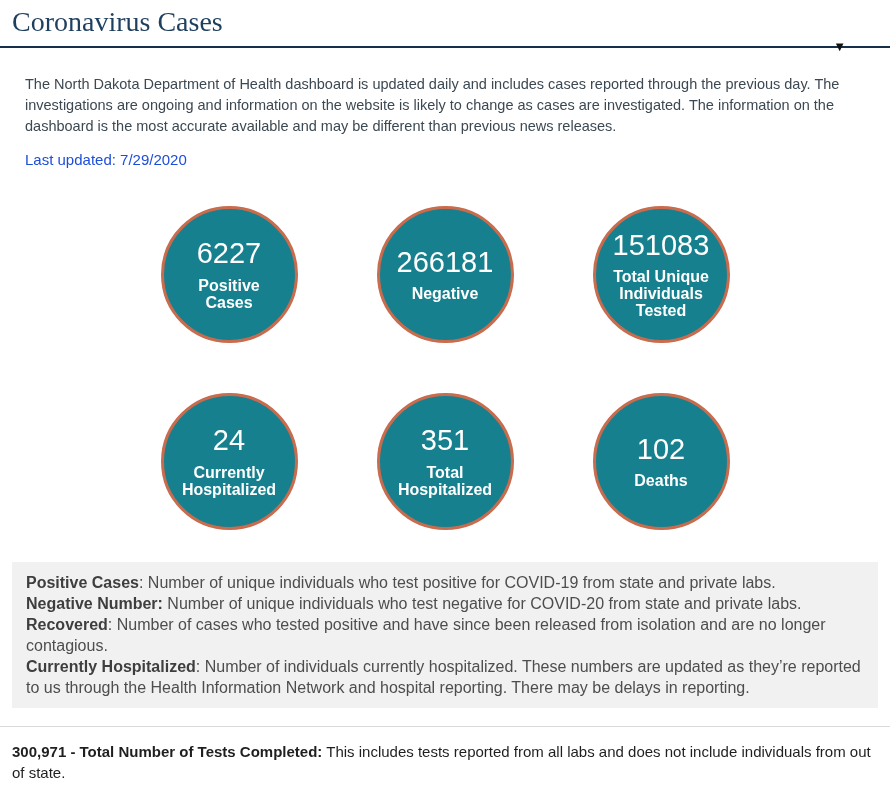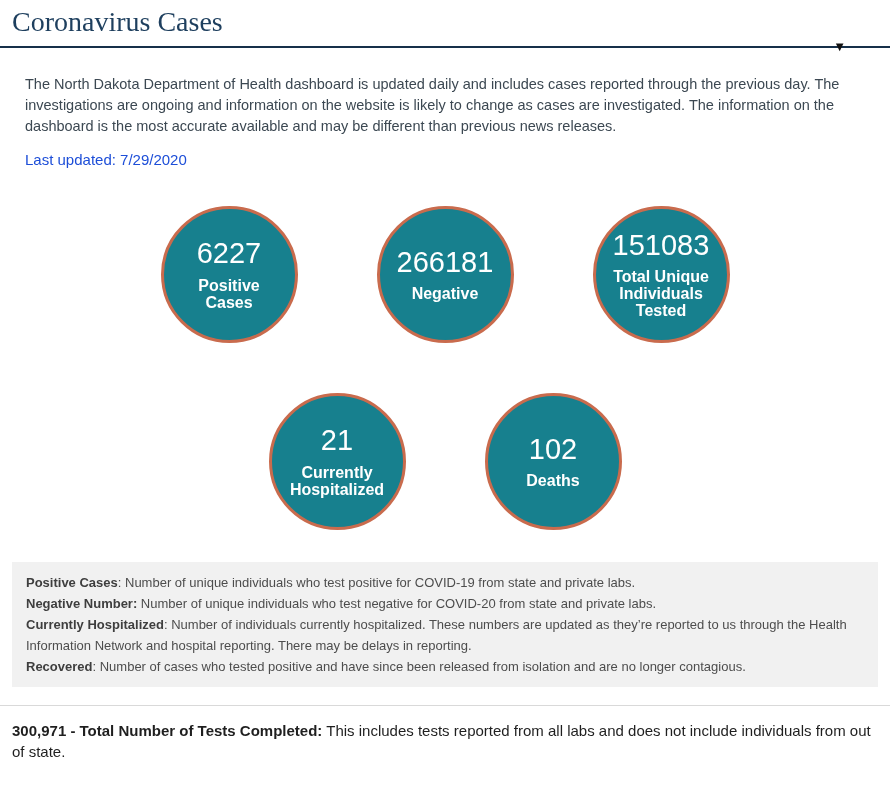--- a/index.html
+++ b/index.html
@@ -87,21 +87,21 @@
     font-weight: 700;
     line-height: 17px;
     max-width: 112px;
   }
 
   
   .definitions {
     margin: 32px 12px 0 12px;
     background: #f1f1f1;
     padding: 10px 14px;
-    font-size: 13px;
+    font-size: 16px;
     line-height: 21px;
     color: #4d4d4d;
   }
   .definitions .term {
     font-weight: 700;
     color: #3e3e3e;
   }
 
   
   .footer {
@@ -136,31 +136,35 @@
     <div class="stat-label">Negative</div>
   </div>
   <div class="stat-circle">
     <div class="stat-value">151083</div>
     <div class="stat-label">Total Unique Individuals Tested</div>
   </div>
 </div>
 
 <div class="stats-row row2">
   <div class="stat-circle">
-    <div class="stat-value">21</div>
+    <div class="stat-value">24</div>
     <div class="stat-label">Currently Hospitalized</div>
+  </div>
+  <div class="stat-circle">
+    <div class="stat-value">351</div>
+    <div class="stat-label">Total Hospitalized</div>
   </div>
   <div class="stat-circle">
     <div class="stat-value">102</div>
     <div class="stat-label">Deaths</div>
   </div>
 </div>
 
 <div class="definitions">
   <div><span class="term">Positive Cases</span><span>: Number of unique individuals who test positive for COVID-19 from state and private labs.</span></div>
   <div><span class="term">Negative Number:</span><span> Number of unique individuals who test negative for COVID-20 from state and private labs.</span></div>
+  <div><span class="term">Recovered</span><span>: Number of cases who tested positive and have since been released from isolation and are no longer contagious.</span></div>
   <div><span class="term">Currently Hospitalized</span><span>: Number of individuals currently hospitalized. These numbers are updated as they’re reported to us through the Health Information Network and hospital reporting. There may be delays in reporting.</span></div>
-  <div><span class="term">Recovered</span><span>: Number of cases who tested positive and have since been released from isolation and are no longer contagious.</span></div>
 </div>
 
 <div class="footer">
   <span class="bold">300,971 - Total Number of Tests Completed:</span><span> This includes tests reported from all labs and does not include individuals from out of state.</span>
 </div>
 
 </body></html>

